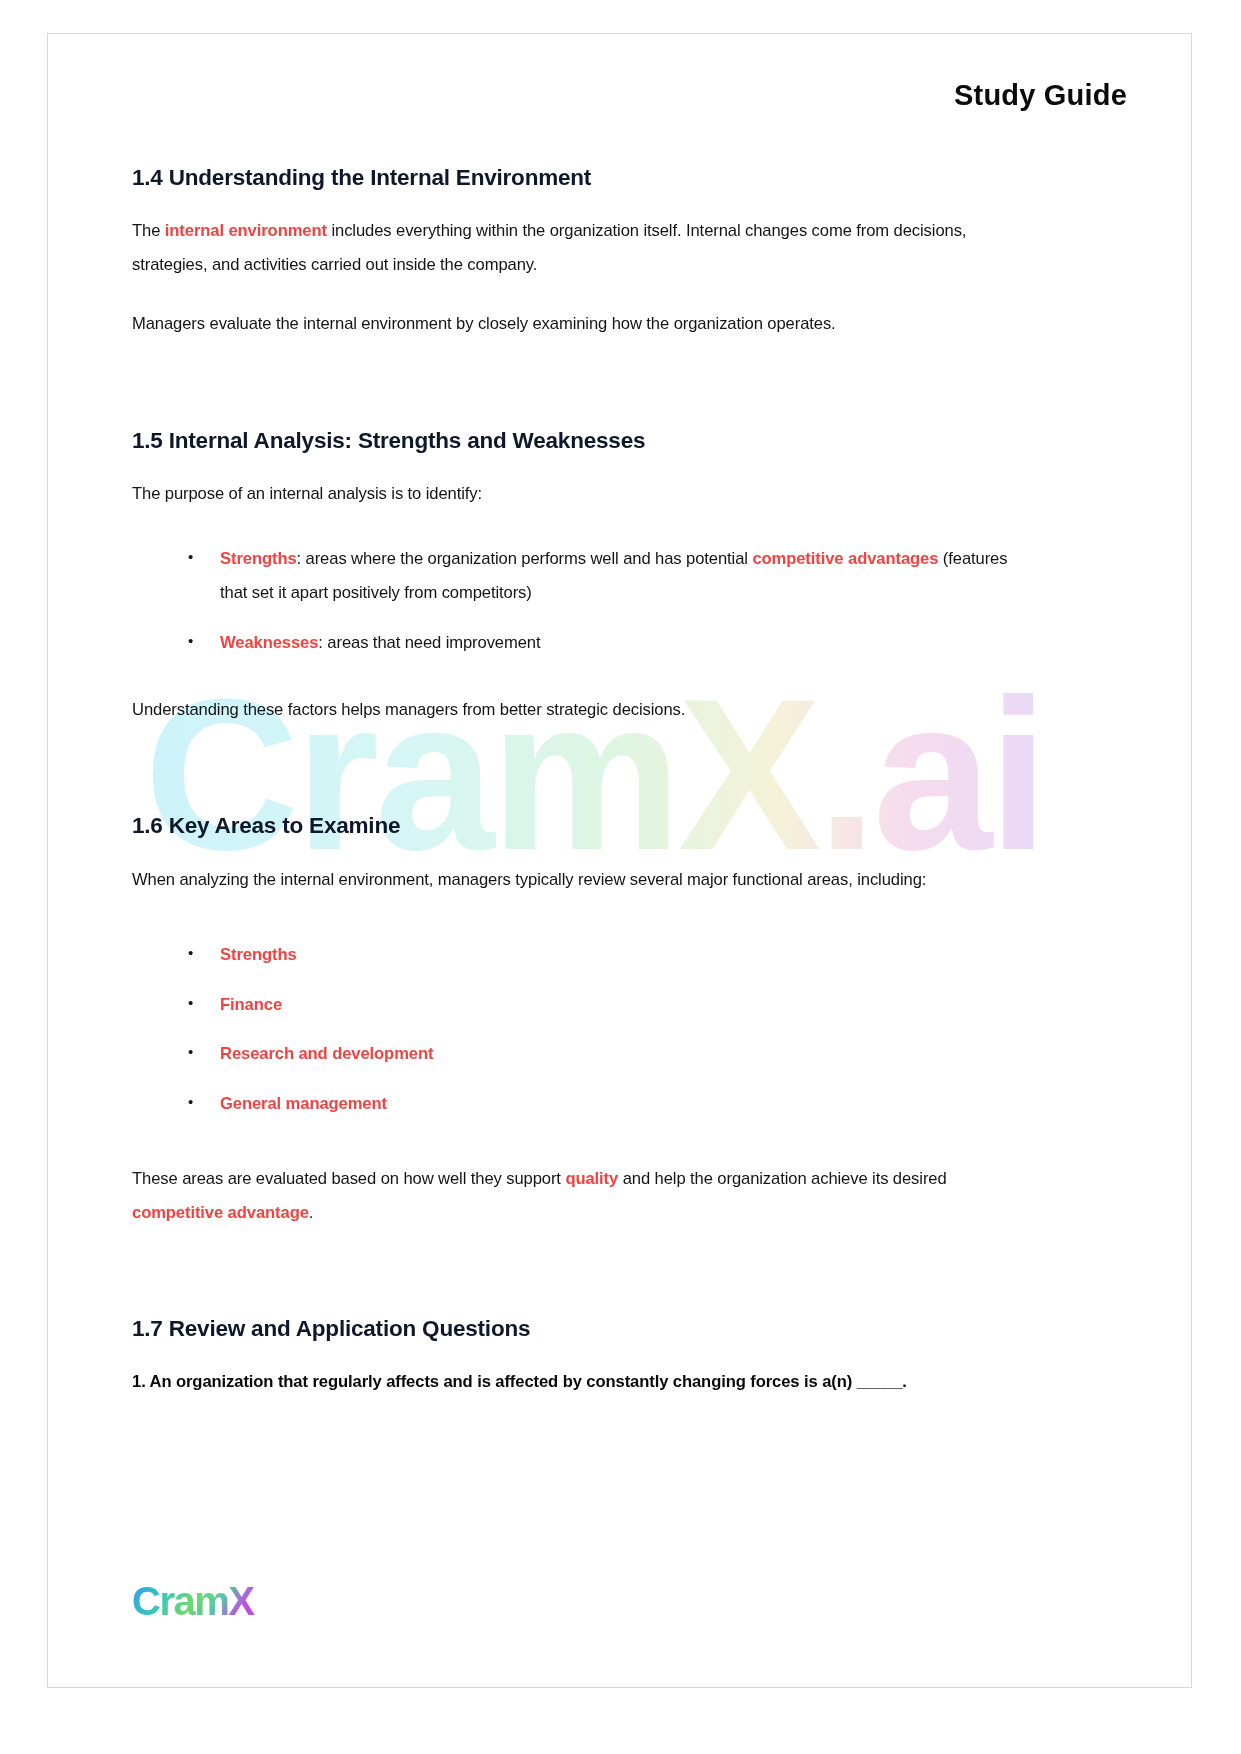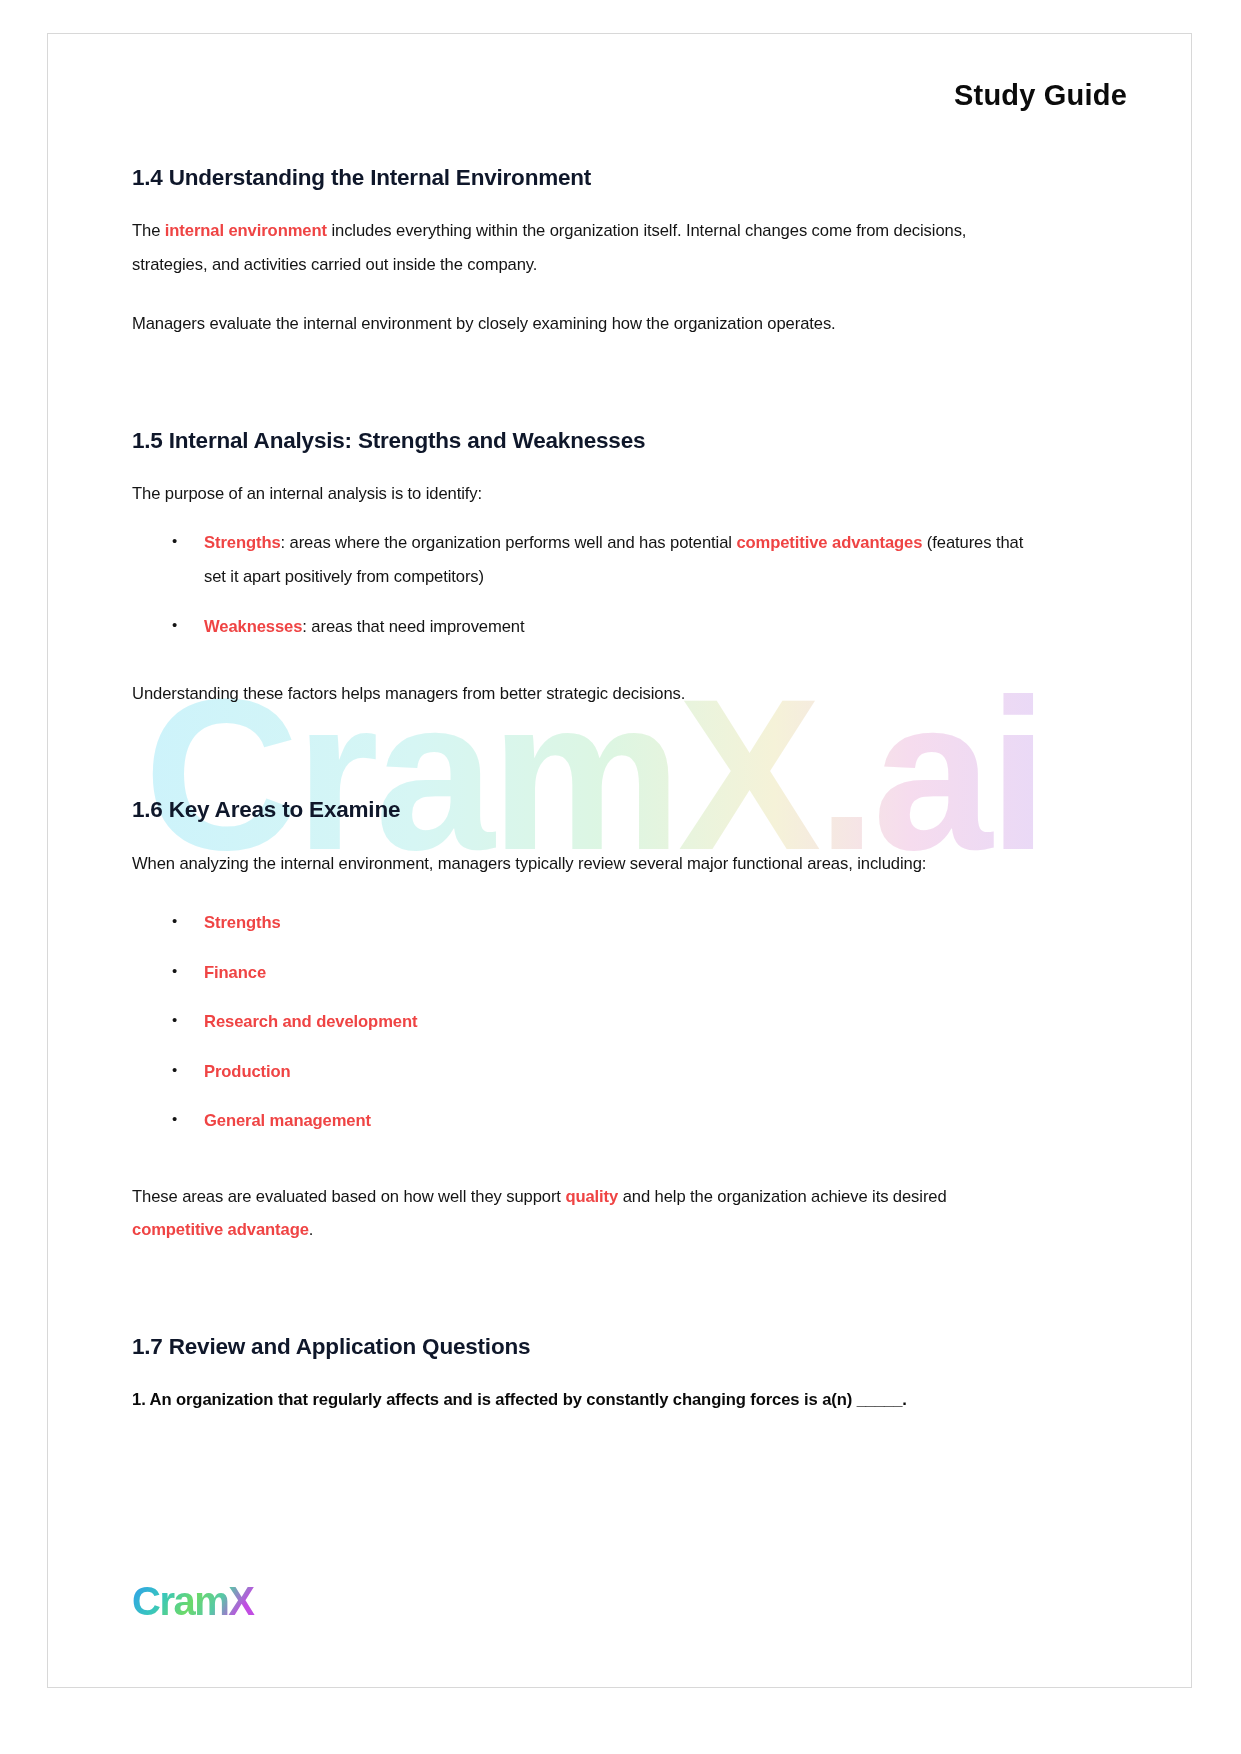--- a/index.html
+++ b/index.html
@@ -78,21 +78,21 @@
     color: #141414;
     line-height: 2.02;
     margin: 0;
     letter-spacing: -0.1px;
   }
 
   p.para b, li b, .q b { font-weight: bold; color: #ef4444; }
 
   ul.bullets {
     list-style: none;
-    margin: 0;
+    margin: 16px;
     padding: 0;
   }
   ul.bullets > li {
     position: relative;
     font-size: 16.6px;
     color: #141414;
     line-height: 2.02;
     padding-left: 72px;
     letter-spacing: -0.1px;
   }
@@ -181,21 +181,20 @@
       <div class="gap-xl"></div>
 
       <h2 class="section">1.6 Key Areas to Examine</h2>
       <div class="gap-hd"></div>
       <p class="para">When analyzing the internal environment, managers typically review several major functional areas, including:</p>
       <div class="gap-m"></div>
       <ul class="bullets loose">
           <li><b>Strengths</b></li>
           <li><b>Finance</b></li>
           <li><b>Research and development</b></li>
-          <li><b>Production</b></li>
           <li><b>General management</b></li>
         </ul>
       <div class="gap-m"></div>
       <p class="para">These areas are evaluated based on how well they support <b>quality</b> and help the organization achieve its desired <b>competitive advantage</b>.</p>
 
       <div class="gap-xl"></div>
 
       <h2 class="section">1.7 Review and Application Questions</h2>
       <div class="gap-hd"></div>
       <p class="q">1. An organization that regularly affects and is affected by constantly changing forces is a(n) _____.</p>

